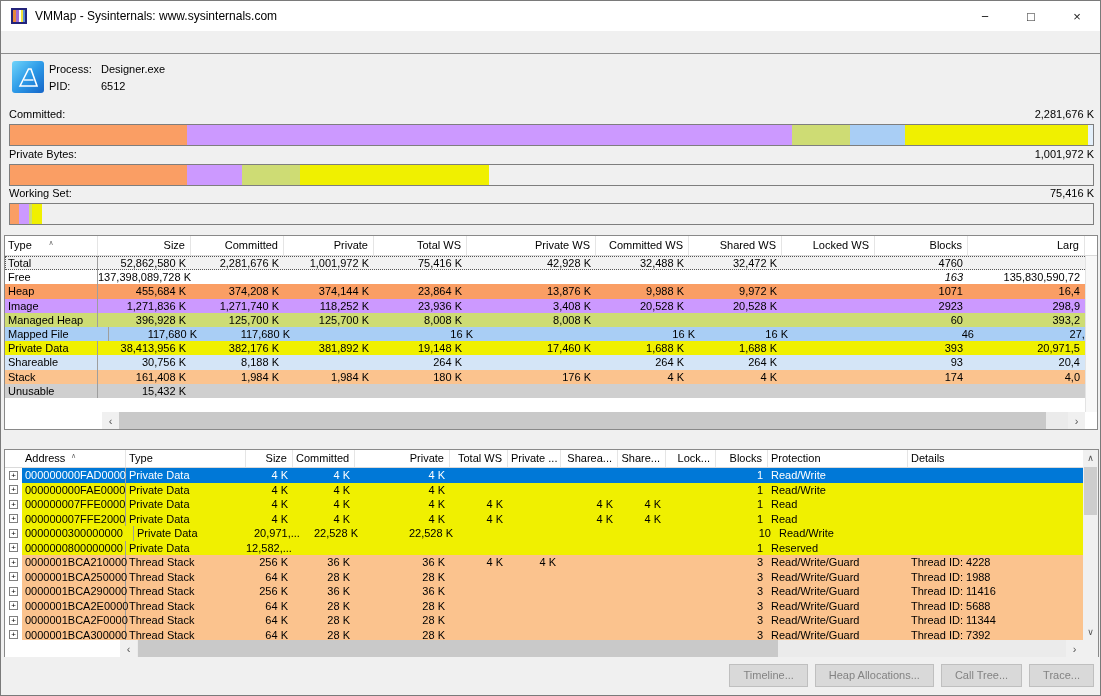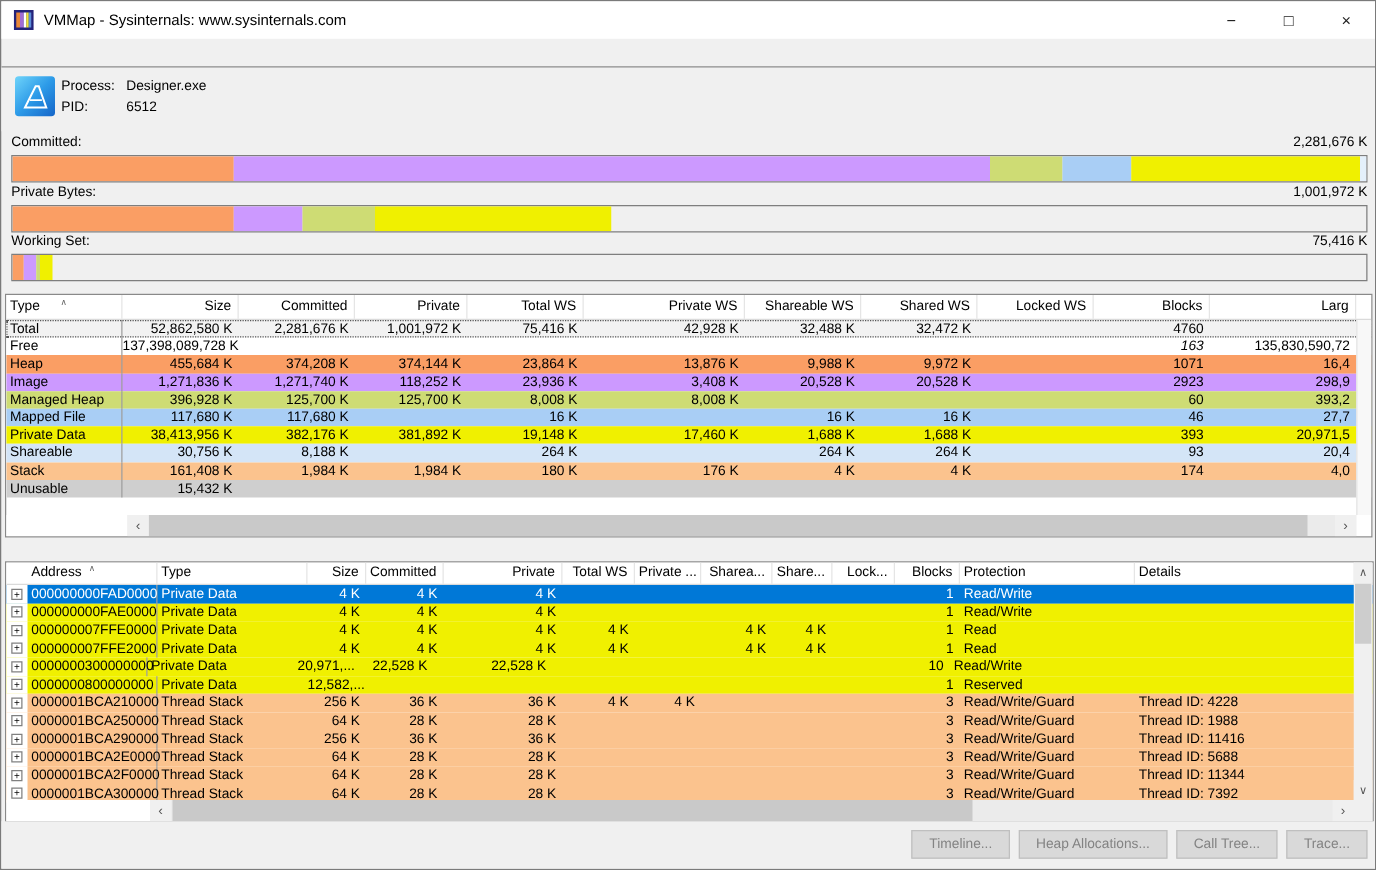--- a/index.html
+++ b/index.html
@@ -146,21 +146,21 @@
     </div>
 
   <div class="listview" id="summary">
     <div class="lv-header" id="summary-header">
         <div class="hcell" style="width: 93px;">Type<div class="sortmark">∧</div></div>
         <div class="hcell r" style="width: 93px;">Size</div>
         <div class="hcell r" style="width: 93px;">Committed</div>
         <div class="hcell r" style="width: 90px;">Private</div>
         <div class="hcell r" style="width: 93px;">Total WS</div>
         <div class="hcell r" style="width: 129px;">Private WS</div>
-        <div class="hcell r" style="width: 93px;">Shareable WS</div>
+        <div class="hcell r" style="width: 93px;">Committed WS</div>
         <div class="hcell r" style="width: 93px;">Shared WS</div>
         <div class="hcell r" style="width: 93px;">Locked WS</div>
         <div class="hcell r" style="width: 93px;">Blocks</div>
         <div class="hcell r" style="width: 117px;">Larg</div>
       </div>
     <div class="lv-rows" id="summary-rows">
         <div class="lv-row focusrow" style="background: rgb(242, 242, 242);">
           <div class="cell l c0sep" style="width: 93px;">Total</div>
           <div class="cell r" style="width: 93px;">52,862,580 K</div>
           <div class="cell r" style="width: 93px;">2,281,676 K</div>
@@ -219,21 +219,21 @@
           <div class="cell r" style="width: 90px;">125,700 K</div>
           <div class="cell r" style="width: 93px;">8,008 K</div>
           <div class="cell r" style="width: 129px;">8,008 K</div>
           <div class="cell r" style="width: 93px;"></div>
           <div class="cell r" style="width: 93px;"></div>
           <div class="cell r" style="width: 93px;"></div>
           <div class="cell r" style="width: 93px;">60</div>
           <div class="cell r" style="width: 117px;">393,2</div>
         </div>
         <div class="lv-row" style="background: rgb(169, 206, 245);">
-          <div class="cell l c0sep" style="width: 93px;">Mapped File</div>
+          <div class="cell l c0sep" style="width: 104px;">Mapped File</div>
           <div class="cell r" style="width: 93px;">117,680 K</div>
           <div class="cell r" style="width: 93px;">117,680 K</div>
           <div class="cell r" style="width: 90px;"></div>
           <div class="cell r" style="width: 93px;">16 K</div>
           <div class="cell r" style="width: 129px;"></div>
           <div class="cell r" style="width: 93px;">16 K</div>
           <div class="cell r" style="width: 93px;">16 K</div>
           <div class="cell r" style="width: 93px;"></div>
           <div class="cell r" style="width: 93px;">46</div>
           <div class="cell r" style="width: 117px;">27,7</div>
@@ -387,21 +387,21 @@
           <div class="cell r" style="width: 48px;">4 K</div>
           <div class="cell r" style="width: 50px;"></div>
           <div class="cell r" style="width: 52px;">1</div>
           <div class="cell l" style="width: 140px;">Read</div>
           <div class="cell l" style="width: 176px;"></div>
         </div>
         <div class="lv-row" style="background: rgb(240, 240, 0);">
           <div class="gutter">
             <div class="expbox">+</div>
           </div>
-          <div class="cell l c0sep" style="width: 96px;">0000000300000000</div>
+          <div class="cell l c0sep" style="width: 112px;">0000000300000000</div>
           <div class="cell l" style="width: 120px;">Private Data</div>
           <div class="cell r" style="width: 47px;">20,971,...</div>
           <div class="cell r" style="width: 62px;">22,528 K</div>
           <div class="cell r" style="width: 95px;">22,528 K</div>
           <div class="cell r" style="width: 58px;"></div>
           <div class="cell r" style="width: 53px;"></div>
           <div class="cell r" style="width: 57px;"></div>
           <div class="cell r" style="width: 48px;"></div>
           <div class="cell r" style="width: 50px;"></div>
           <div class="cell r" style="width: 52px;">10</div>

